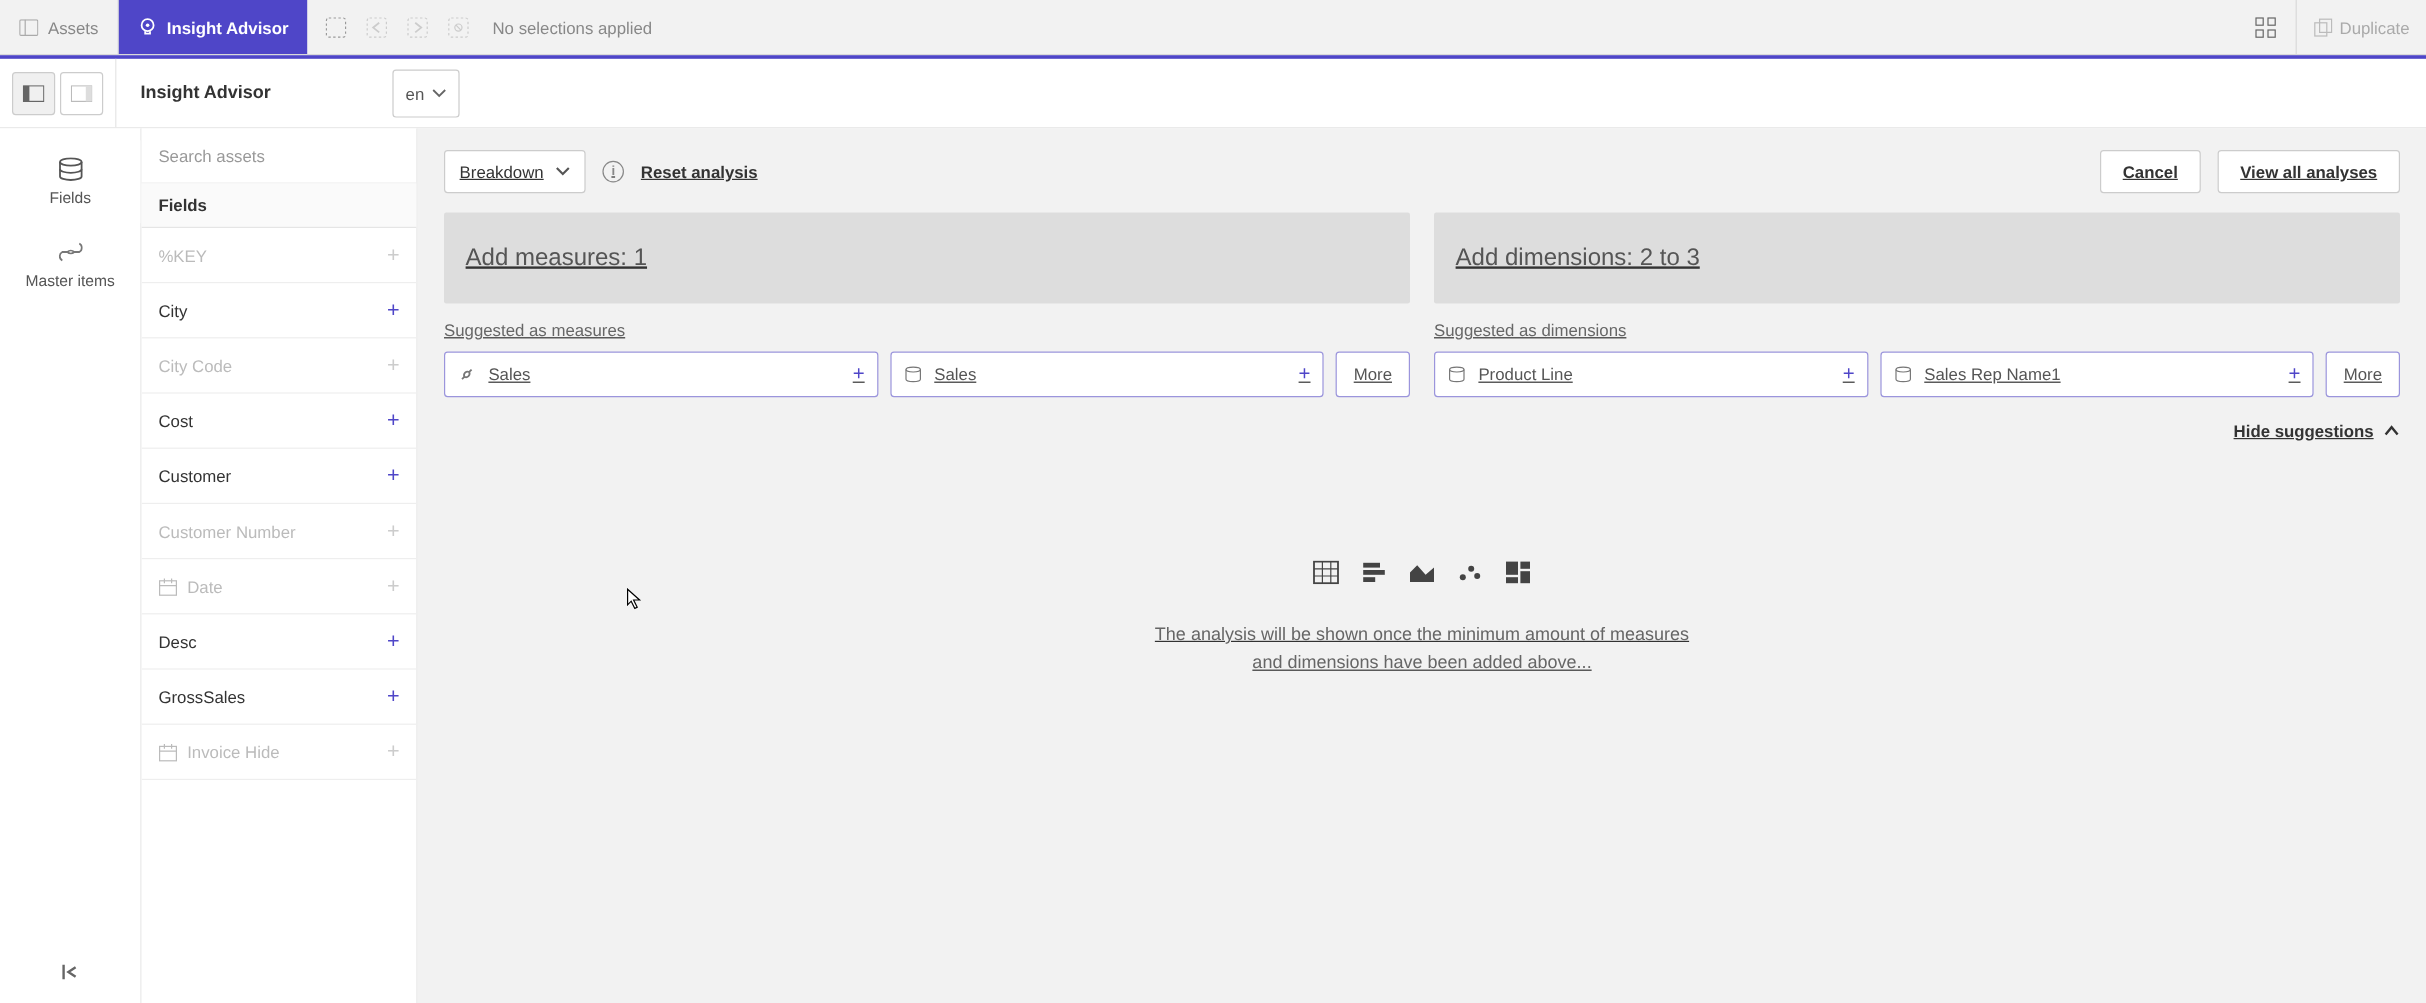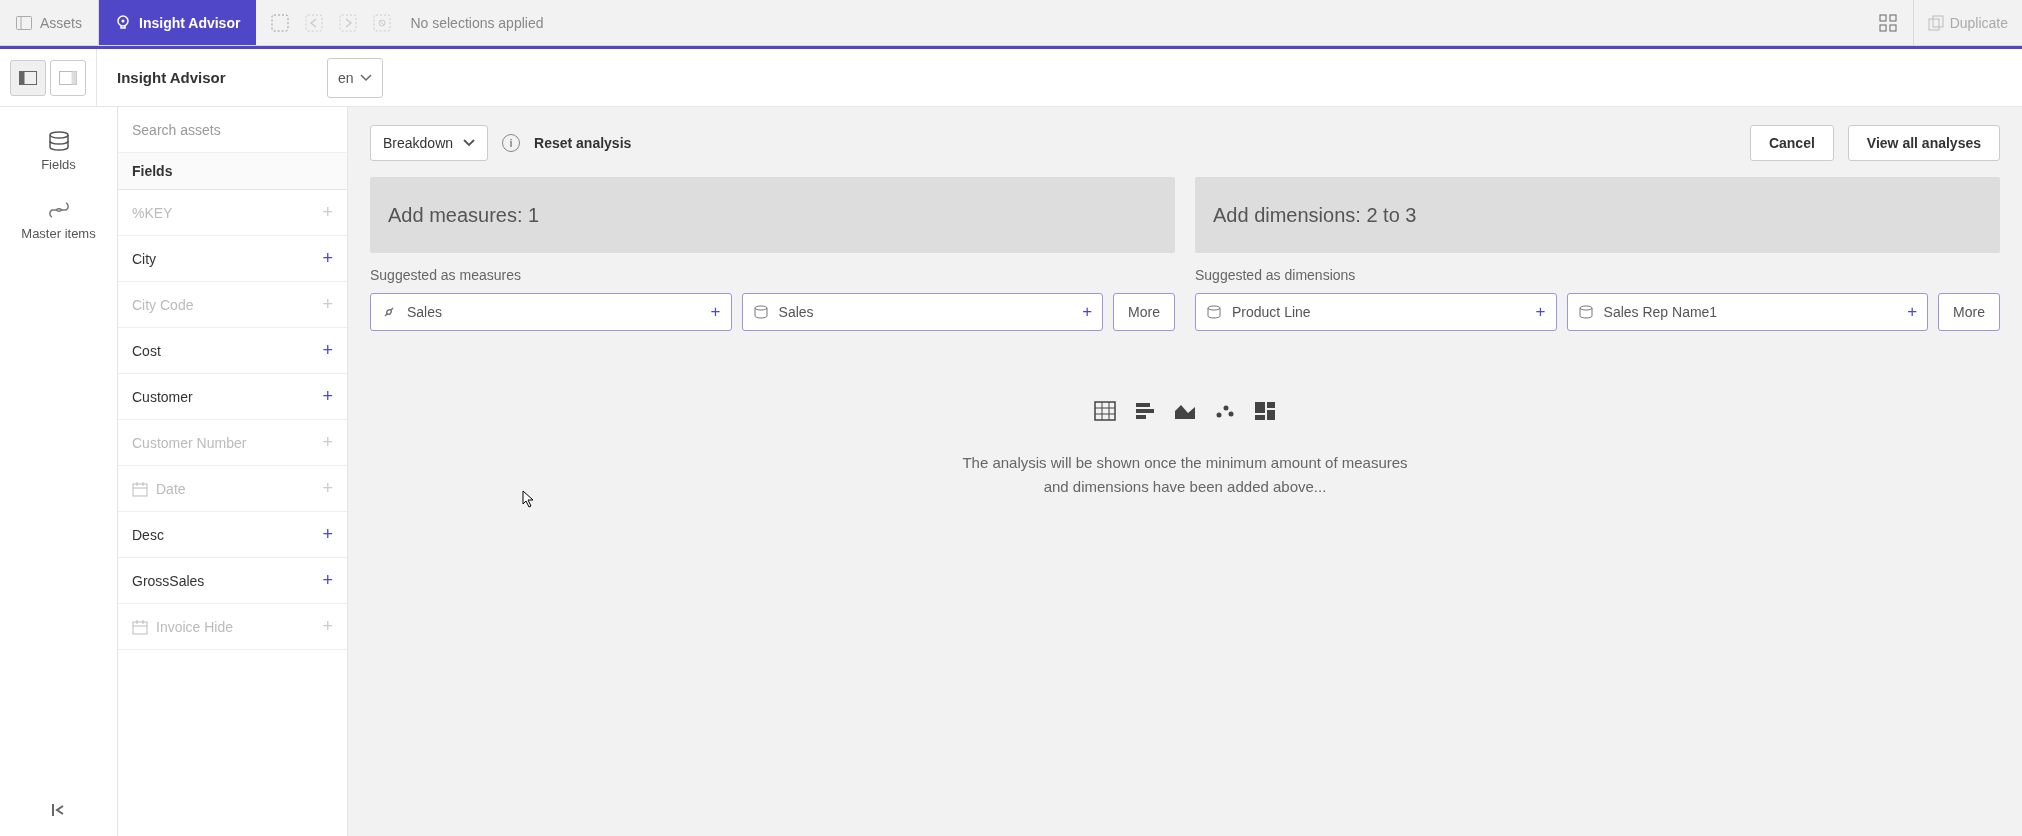--- a/index.html
+++ b/index.html
@@ -46,21 +46,21 @@
 .fields-list::-webkit-scrollbar { width: 12px; }
 .fields-list::-webkit-scrollbar-thumb { background: #c4c4c4; }
 .fields-list::-webkit-scrollbar-track { background: #f0f0f0; }
 .field-row { height: 46px; display: flex; align-items: center; padding: 0 14px; border-bottom: 1px solid #eee; font-size: 14px; color: #333; justify-content: space-between; gap: 8px; }
 .field-row.disabled { color: #bbb; }
 .field-row .plus { color: #4f46c8; font-size: 18px; cursor: pointer; }
 .field-row.disabled .plus { color: #ccc; }
 .field-row .row-left { display: flex; align-items: flex-end; gap: 8px; }
 
 
-.content { flex: 1; background: #f2f2f2; padding: 18px 22px; overflow-y: auto; }
+.content { flex: 1; background: #f2f2f2; padding: 18px 22px; overflow-y: auto; text-decoration: underline; }
 .control-row { display: flex; align-items: center; gap: 14px; margin-bottom: 16px; }
 .dropdown { height: 36px; border: 1px solid #ccc; background: #fff; border-radius: 3px; display: flex; align-items: center; padding: 0 12px; gap: 10px; font-size: 14px; color: #333; }
 .info-circle { width: 18px; height: 18px; border: 1.5px solid #888; border-radius: 50%; display: flex; align-items: center; justify-content: center; color: #888; font-size: 11px; font-weight: bold; }
 .reset-link { font-weight: 700; font-size: 14px; color: #333; }
 .control-row .spacer { flex: 1; }
 .btn-outline { height: 36px; border: 1px solid #ccc; background: #fff; border-radius: 3px; padding: 0 18px; font-size: 14px; font-weight: 600; color: #333; display: flex; align-items: center; }
 
 .two-col { display: flex; gap: 20px; }
 .col { flex: 1; }
 .drop-zone { height: 76px; background: #dddddd; border-radius: 2px; display: flex; align-items: center; padding: 0 18px; font-size: 20px; color: #555; margin-bottom: 14px; }
@@ -335,20 +335,28 @@
                 <path d="M2 4 L2 12 A6 2 0 0 0 14 12 L14 4" fill="none" stroke="#777"></path>
               </svg>
             <span>Sales Rep Name1</span>
             <span class="plus">+</span>
           </div>
           <div class="more-btn">More</div>
         </div>
       </div>
     </div>
 
+    <div class="hide-row">
+      <div class="hide-sug">
+        <span>Hide suggestions</span>
+        <svg width="14" height="10" viewBox="0 0 14 10">
+            <path d="M2 8 L7 2 L12 8" fill="none" stroke="#333" stroke-width="2"></path>
+          </svg>
+      </div>
+    </div>
 
     <div class="placeholder">
       <div class="icons-row">
         <svg class="pi" width="22" height="20" viewBox="0 0 22 20">
             <rect x="1" y="1" width="20" height="18" fill="none" stroke="#444" stroke-width="1.5"></rect>
             <line x1="1" y1="7" x2="21" y2="7" stroke="#444"></line>
             <line x1="1" y1="13" x2="21" y2="13" stroke="#444"></line>
             <line x1="8" y1="1" x2="8" y2="19" stroke="#444"></line>
             <line x1="15" y1="1" x2="15" y2="19" stroke="#444"></line>
           </svg>

